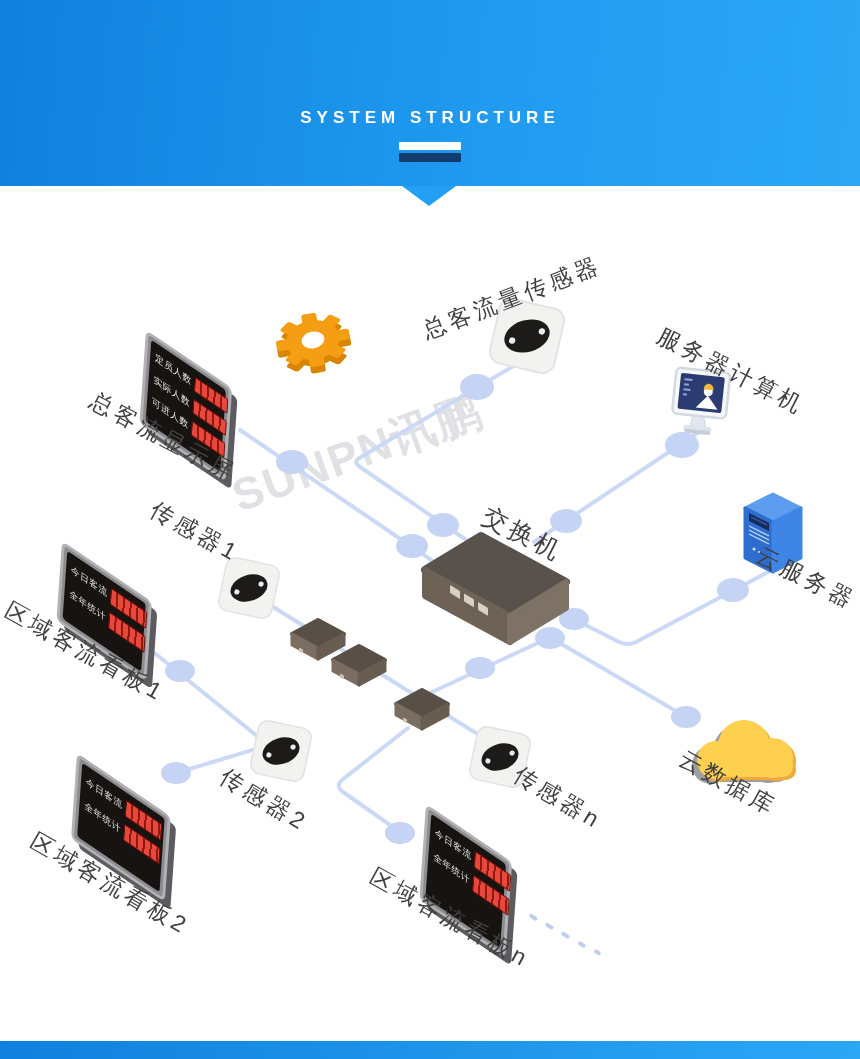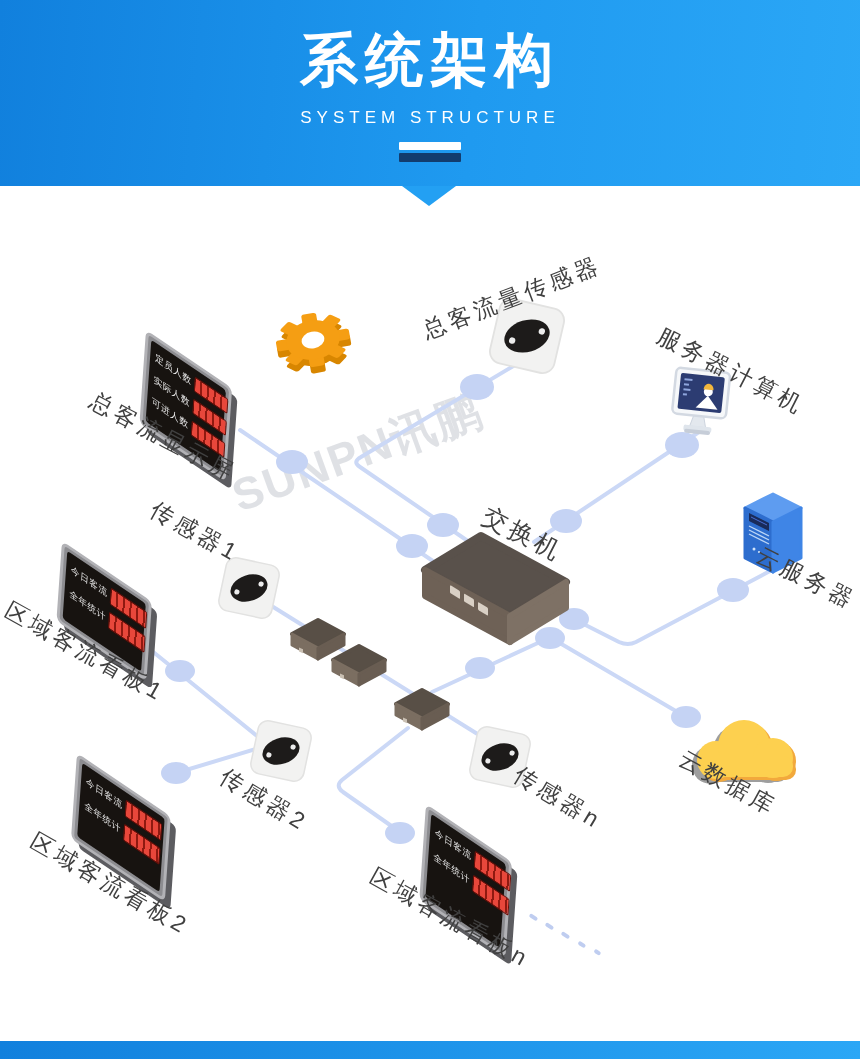--- a/index.html
+++ b/index.html
@@ -5,21 +5,21 @@
   html,body{margin:0;padding:0;background:#fff;}
   body{width:860px;height:1059px;position:relative;overflow:hidden;
        font-family:"Liberation Sans","DejaVu Sans",sans-serif;}
 
   
   .banner{position:absolute;left:0;top:0;width:860px;height:186px;
           background:linear-gradient(95deg,#1180dd 0%,#1f9af0 55%,#2ba7f6 100%);}
   .banner h1{margin:0;position:absolute;left:0;right:0;top:22px;text-align:center;
              color:#fff;font-size:58px;font-weight:bold;letter-spacing:7px;}
   .banner .sub{position:absolute;left:0;right:0;top:108px;text-align:center;
-               color:#fff;font-size:17px;letter-spacing:5px;font-weight:400;}
+               color:#fff;font-size:17px;letter-spacing:5px;font-weight:700;}
   .bar-white{position:absolute;left:399px;top:142px;width:62px;height:8px;background:#fff;border-radius:1px;}
   .bar-navy{position:absolute;left:399px;top:153px;width:62px;height:9px;background:#123c6e;border-radius:1px;}
   .tri{position:absolute;left:402px;top:186px;width:0;height:0;
        border-left:27px solid transparent;border-right:27px solid transparent;
        border-top:20px solid #23a0f3;}
 
   
   .stage{position:absolute;left:0;top:186px;width:860px;height:855px;}
   .stage svg{position:absolute;left:0;top:0;}
 
@@ -48,21 +48,20 @@
   .board-a1 .led,.board-a2 .led,.board-an .led{width:36px;height:15px;}
 
   
   .footer-bar{position:absolute;left:0;bottom:0;width:860px;height:18px;
               background:linear-gradient(95deg,#1180dd,#2ba7f6);}
 </style>
 </head>
 <body>
 
 <div class="banner">
-  <h1>系统架构</h1>
   <div class="sub">SYSTEM STRUCTURE</div>
   <div class="bar-white"></div>
   <div class="bar-navy"></div>
 </div>
 <div class="tri"></div>
 
 <div class="stage">
 
   <div class="wm">SUNPN讯鹏</div>
 

